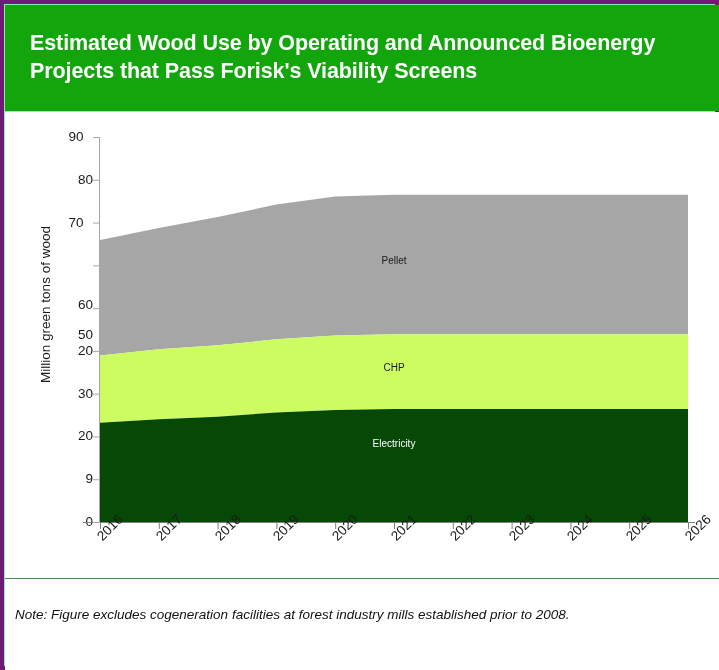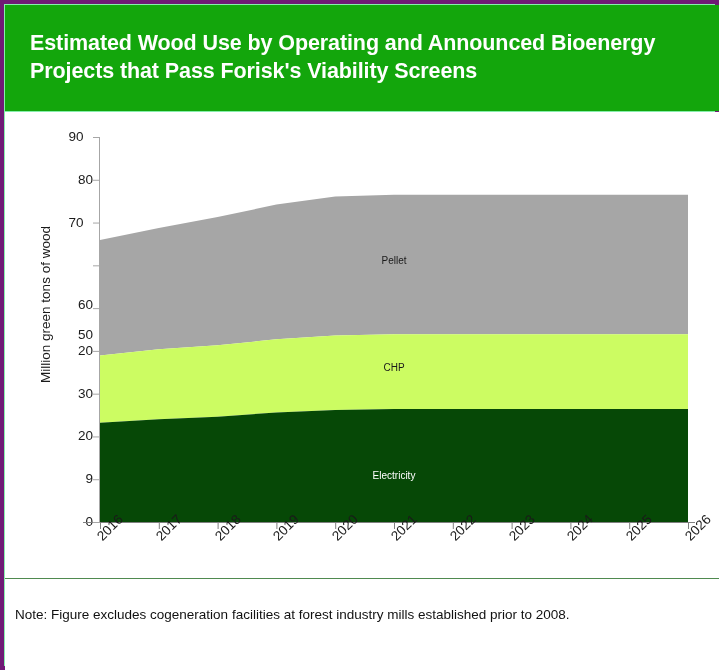--- a/index.html
+++ b/index.html
@@ -105,21 +105,21 @@
     box-sizing:border-box;
   }
   .footer-line{
     position:absolute;
     left:10px;
     font-size:13.5px;
     color:#111111;
     white-space:nowrap;
   }
   #footer-source{top:8px;}
-  #footer-note{top:28px;}
+  #footer-note{top:28px;font-style:italic;}
 </style>
 </head>
 <body>
 
 <div id="figure">
 
   <div id="title-banner">
     <div id="title-text">
       <span>Estimated Wood Use by Operating and Announced Bioenergy</span><br>
       <span>Projects that Pass Forisk's Viability Screens</span>
@@ -176,21 +176,21 @@
     </svg>
 
     <div id="plot-area">
       <svg id="area-svg" viewBox="0 0 588 385" preserveAspectRatio="none">
         <path id="path-pellet" d="M 0.00 103.09 L 58.80 91.12 L 117.60 79.99 L 176.40 67.59 L 235.20 59.46 L 294.00 57.75 L 352.80 57.75 L 411.60 57.75 L 470.40 57.75 L 529.20 57.75 L 588.00 57.75 L 588.00 197.21 L 529.20 197.21 L 470.40 197.21 L 411.60 197.21 L 352.80 197.21 L 294.00 197.21 L 235.20 198.49 L 176.40 202.34 L 117.60 208.33 L 58.80 212.18 L 0.00 218.59 Z" fill="#A6A6A6"></path>
         <path id="path-chp" d="M 0.00 218.59 L 58.80 212.18 L 117.60 208.33 L 176.40 202.34 L 235.20 198.49 L 294.00 197.21 L 352.80 197.21 L 411.60 197.21 L 470.40 197.21 L 529.20 197.21 L 588.00 197.21 L 588.00 272.07 L 529.20 272.07 L 470.40 272.07 L 411.60 272.07 L 352.80 272.07 L 294.00 272.07 L 235.20 272.92 L 176.40 275.49 L 117.60 279.77 L 58.80 282.33 L 0.00 285.76 Z" fill="#CCFC62"></path>
         <path id="path-electricity" d="M 0.00 285.76 L 58.80 282.33 L 117.60 279.77 L 176.40 275.49 L 235.20 272.92 L 294.00 272.07 L 352.80 272.07 L 411.60 272.07 L 470.40 272.07 L 529.20 272.07 L 588.00 272.07 L 588.00 385.00 L 529.20 385.00 L 470.40 385.00 L 411.60 385.00 L 352.80 385.00 L 294.00 385.00 L 235.20 385.00 L 176.40 385.00 L 117.60 385.00 L 58.80 385.00 L 0.00 385.00 Z" fill="#064806"></path>
       </svg>
       <div class="series-label" id="label-pellet" style="left: 294px; top: 117.5px; color: rgb(26, 26, 26);">Pellet</div>
       <div class="series-label" id="label-chp" style="left: 294px; top: 224.6px; color: rgb(26, 26, 26);">CHP</div>
-      <div class="series-label" id="label-electricity" style="left: 294px; top: 333px; color: rgb(255, 255, 255);">Electricity</div>
+      <div class="series-label" id="label-electricity" style="left: 294px; top: 301px; color: rgb(255, 255, 255);">Electricity</div>
     </div>
 
     <div id="xlabels">
         <div class="xtick" style="left: -6px;">2016</div>
         <div class="xtick" style="left: 52.8px;">2017</div>
         <div class="xtick" style="left: 111.6px;">2018</div>
         <div class="xtick" style="left: 170.4px;">2019</div>
         <div class="xtick" style="left: 229.2px;">2020</div>
         <div class="xtick" style="left: 288px;">2021</div>
         <div class="xtick" style="left: 346.8px;">2022</div>

